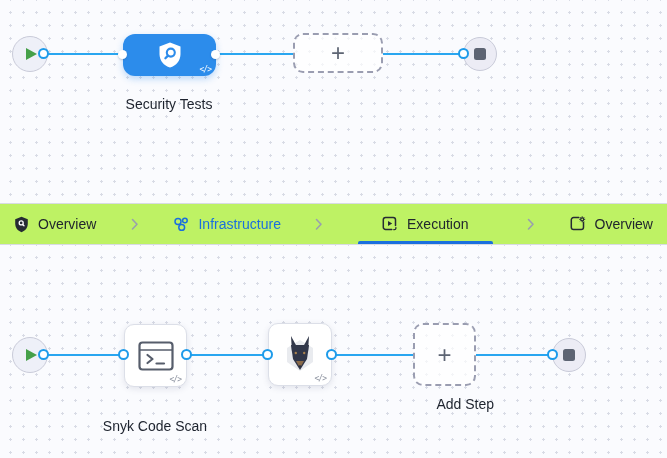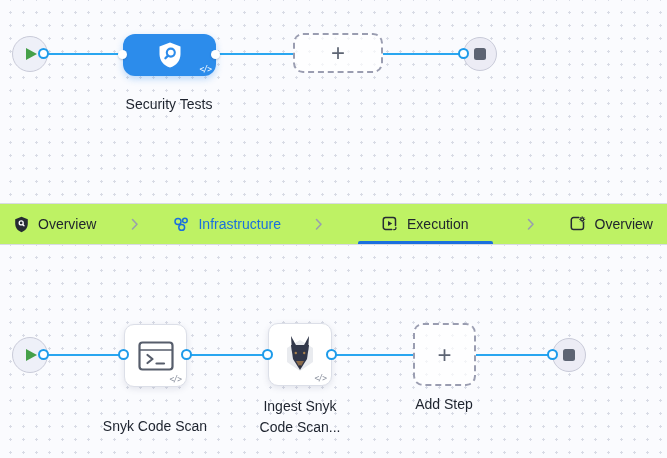--- a/index.html
+++ b/index.html
@@ -231,17 +231,16 @@
     <div class="dashed" style="left:413px;top:78px;width:63px;height:63px;">
       <span class="plus">+</span>
     </div>
 
     <div class="node-circle n34" style="left:552px;top:93px;">
       <div class="stop"></div>
     </div>
     <div class="ring" style="left:547px;top:104px;"></div>
 
     <div class="nodelabel" style="left:95px;top:151px;width:120px;margin-top:20px;">Snyk Code Scan</div>
-    <div class="nodelabel" style="left:250px;top:151px;width:100px;">Ingest Snyk Code Scan...</div>
-    <div class="nodelabel" style="left:394px;top:149px;width:100px;">Add Step</div>
+    <div class="nodelabel" style="left:394px;top:149px;width:100px;text-align:right;">Add Step</div>
   </div>
 
 </div>
 
 </body></html>

